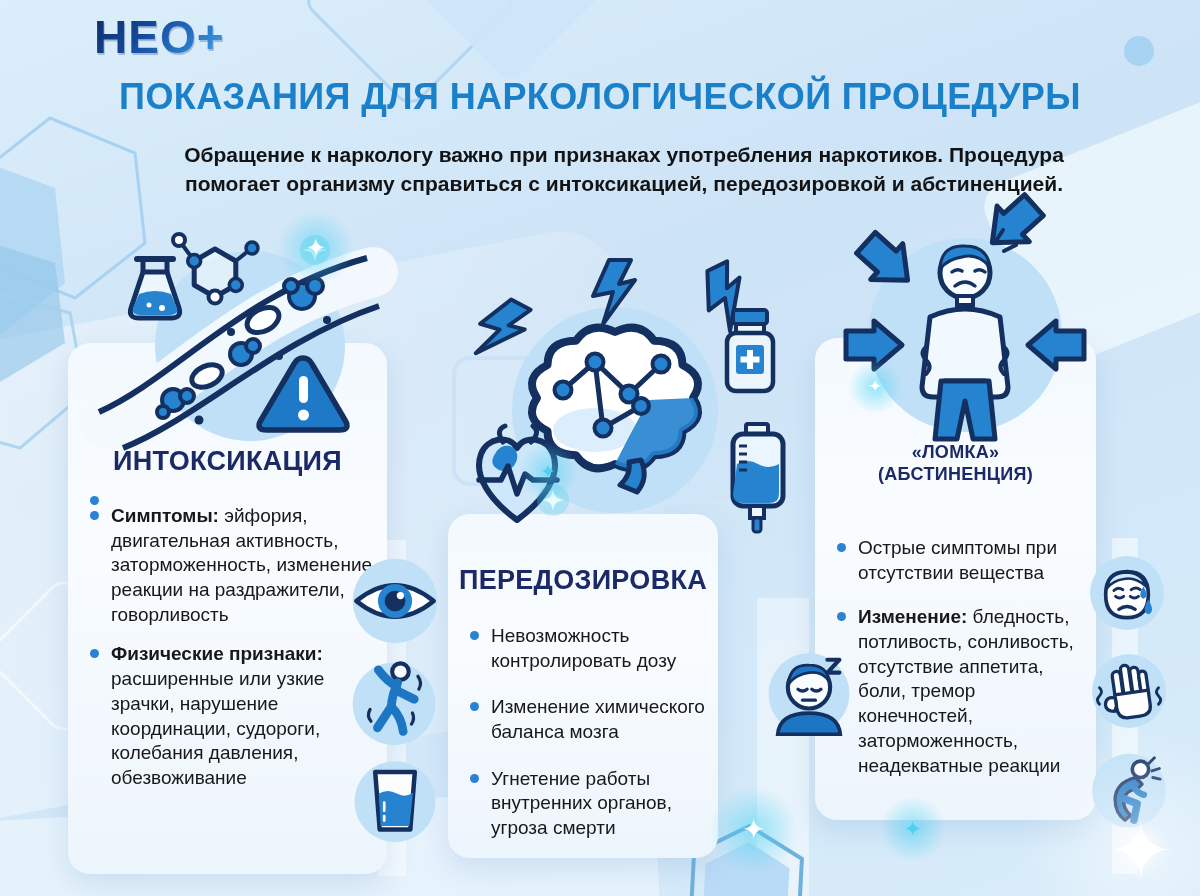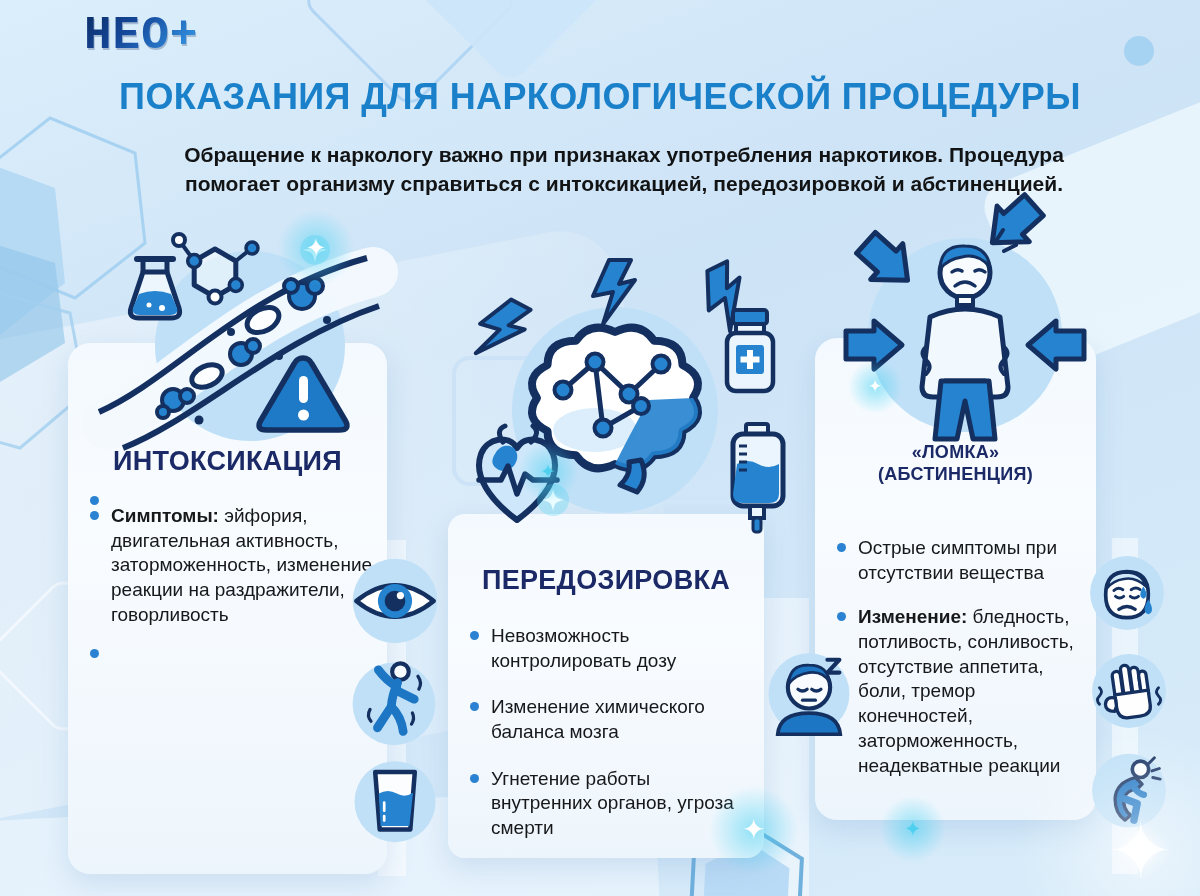--- a/index.html
+++ b/index.html
@@ -31,36 +31,36 @@
   .sparkle{position:absolute;z-index:6;pointer-events:none;line-height:1;}
   .sparkle::before{content:"";position:absolute;left:50%;top:50%;width:3.2em;height:3.2em;
     transform:translate(-50%,-50%);border-radius:50%;
     background:radial-gradient(circle,rgba(72,210,242,.55) 0%,rgba(72,210,242,0) 70%);}
   .sparkle .glyph{position:relative;color:#ffffff;}
   .sparkle.cyan .glyph{color:#4fd0ef;}
   .sparkle.soft::before{background:radial-gradient(circle,rgba(255,255,255,.5) 0%,rgba(255,255,255,0) 70%);}
   .sparkle.soft .glyph{color:rgba(255,255,255,.85);text-shadow:0 0 16px #fff;}
 
   
-  .logo{left:84px;top:10px;font-size:46px;font-weight:900;letter-spacing:1px;z-index:2;
+  .logo{left:94px;top:10px;font-size:46px;font-weight:900;letter-spacing:1px;z-index:2;
     background:linear-gradient(135deg,#0c2c64 0%,#15499c 40%,#2e86d6 78%,#57a8e6 100%);
     -webkit-background-clip:text;background-clip:text;color:transparent;
-    filter:drop-shadow(1px 2px 0 rgba(10,40,90,.25));font-family:Liberation Mono, monospace;}
+    filter:drop-shadow(1px 2px 0 rgba(10,40,90,.25));}
   .title{left:0;right:0;top:76px;text-align:center;font-size:36px;font-weight:800;
     color:#1a80c9;letter-spacing:.4px;z-index:2;}
   .subtitle{left:0;right:0;top:141px;text-align:center;font-size:21px;font-weight:600;
     color:#121314;line-height:1.36;z-index:2;}
   .subtitle span{display:block;margin-left:48px;}
 
   
   .card{position:absolute;z-index:1;border-radius:22px;
     background:linear-gradient(180deg,#f3f9fe 0%,#f9fcff 35%,#edf5fc 100%);
     box-shadow:0 10px 26px rgba(110,155,205,.22);}
   .card1{left:68px;top:343px;width:319px;height:531px;}
-  .card2{left:448px;top:514px;width:316px;height:344px;border-radius:17px;}
+  .card2{left:448px;top:514px;width:270px;height:344px;}
   .card3{left:815px;top:338px;width:281px;height:482px;}
   .card-title{position:absolute;left:0;right:0;text-align:center;font-weight:800;
     color:#1b2a66;font-size:27px;letter-spacing:.3px;line-height:1.22;}
   .card1 .card-title{top:102px;}
   .card2 .card-title{top:50px;}
   .card3 .card-title{top:104px;font-size:18px;}
   .bullets{position:absolute;left:20px;right:10px;list-style:none;margin:0;padding:0;
     display:flex;flex-direction:column;}
   .card1 .bullets{top:146px;gap:15px;}
   .card2 .bullets{top:110px;gap:22px;}
@@ -118,20 +118,21 @@
     <ul class="bullets">
       <li class="bullet">
         <span class="dot"></span>
       </li>
       <li class="bullet">
         <span class="dot"></span>
         <span><b>Симптомы:</b><span> эйфория, двигательная активность, заторможенность, изменение реакции на раздражители, говорливость</span></span>
       </li>
       <li class="bullet">
         <span class="dot"></span>
+        <span><b>Физические признаки:</b><span> расширенные или узкие зрачки, нарушение координации, судороги, колебания давления, обезвоживание</span></span>
       </li>
     </ul>
   </section>
 
   <svg class="illo" style="left:95px;top:228px;width:290px;height:222px" viewBox="0 0 290 222">
     <circle cx="155" cy="118" r="95" fill="#bfe0f7"></circle>
     <path d="M12 196 C85 162 150 78 278 44" stroke="#f3f9fe" stroke-width="50" fill="none" stroke-linecap="round" opacity=".95"></path>
     <path d="M4 184 C80 150 148 64 272 30" stroke="#143061" stroke-width="6" fill="none"></path>
     <path d="M28 220 C100 192 182 112 284 78" stroke="#143061" stroke-width="6" fill="none"></path>
     <g fill="#fdfeff" stroke="#143061" stroke-width="5">

